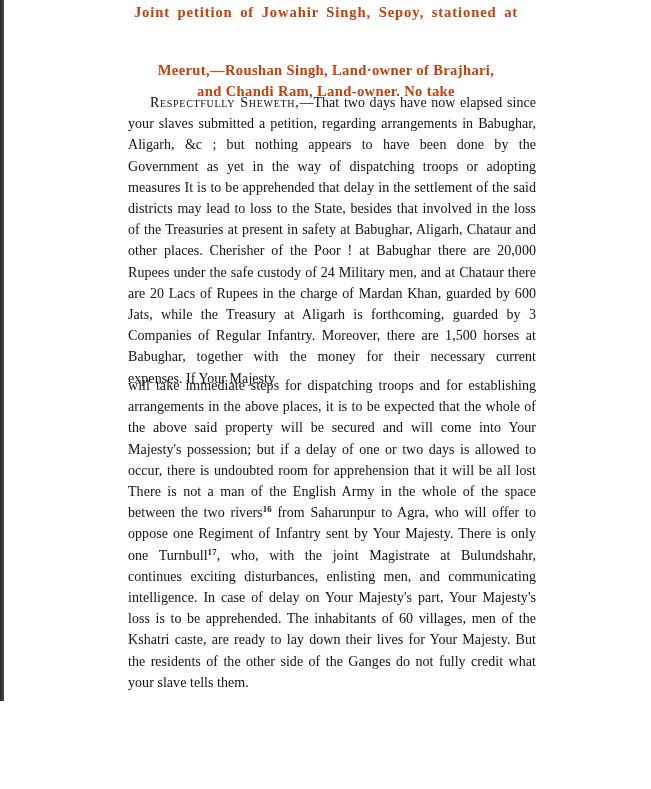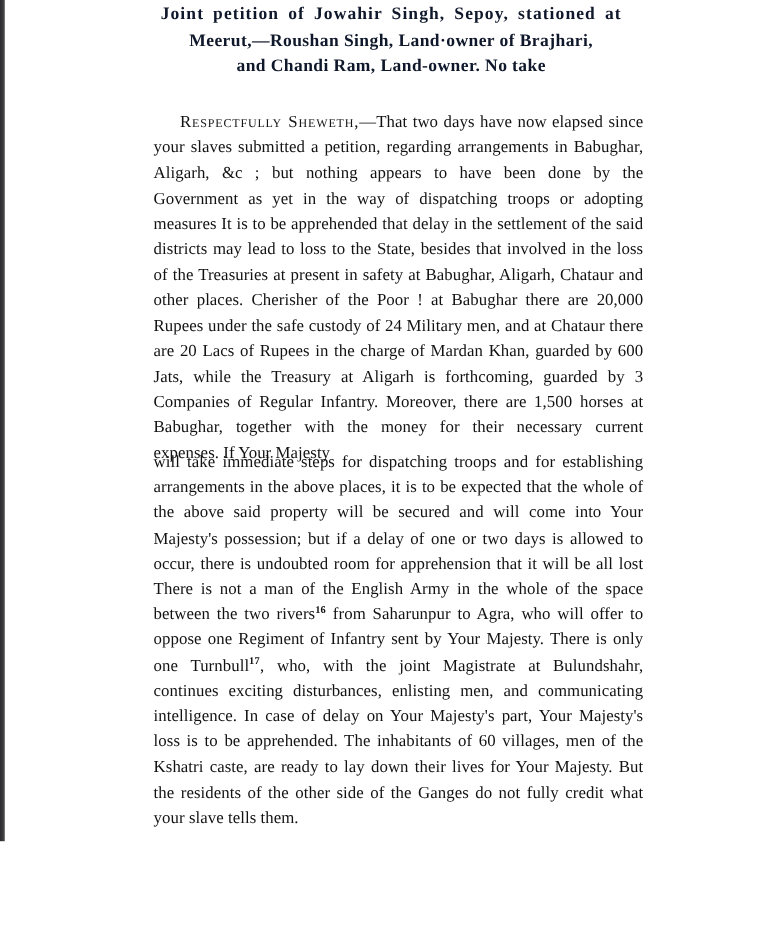--- a/index.html
+++ b/index.html
@@ -40,25 +40,25 @@
   .heading {
     position: absolute;
     left: 76px;
     top: 2px;
     width: 500px;
     text-align: center;
     font-weight: bold;
     font-size: 14.6px;
     line-height: 21.5px;
     letter-spacing: 0.25px;
-    color: #0f172a;
+    color: #c2410c;
   }
   .heading .hline { display: block; white-space: nowrap; }
   .heading .hline-1 { letter-spacing: 0.9px; word-spacing: 3px; }
-  .heading .hline-2 { letter-spacing: 0.35px; }
+  .heading .hline-2 { letter-spacing: 0.35px; margin-top: 36px; }
   .heading .hline-3 { letter-spacing: 0.35px; }
 
   
   .salutation {
     position: absolute;
     left: 144px;
     top: 62px;
     font-size: 15px;
     line-height: 21px;
     white-space: nowrap;

